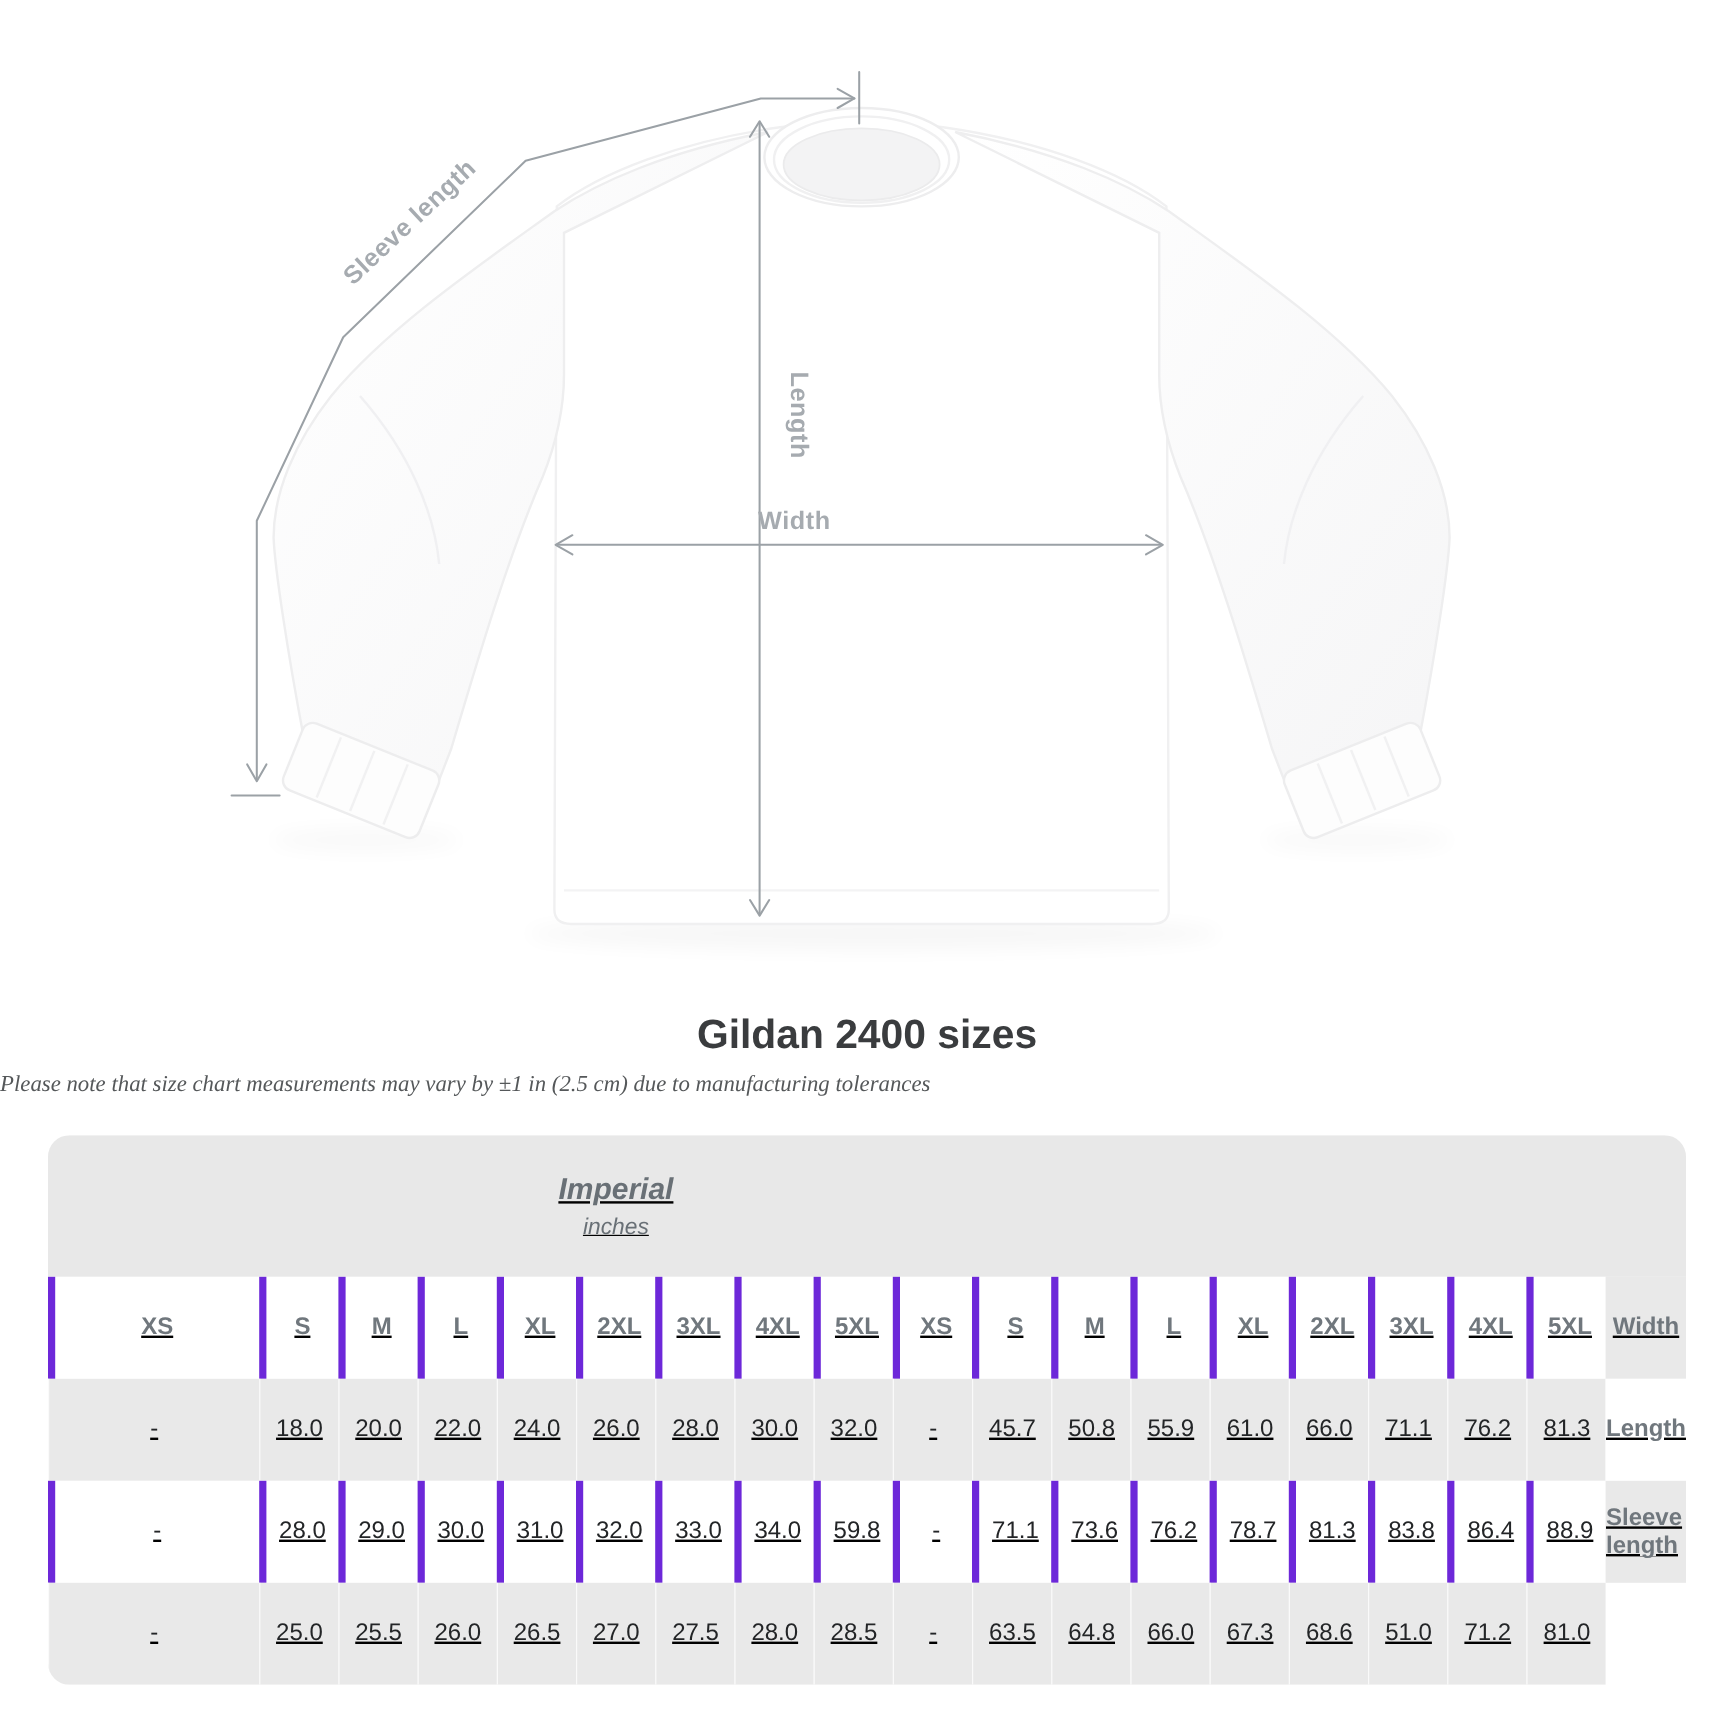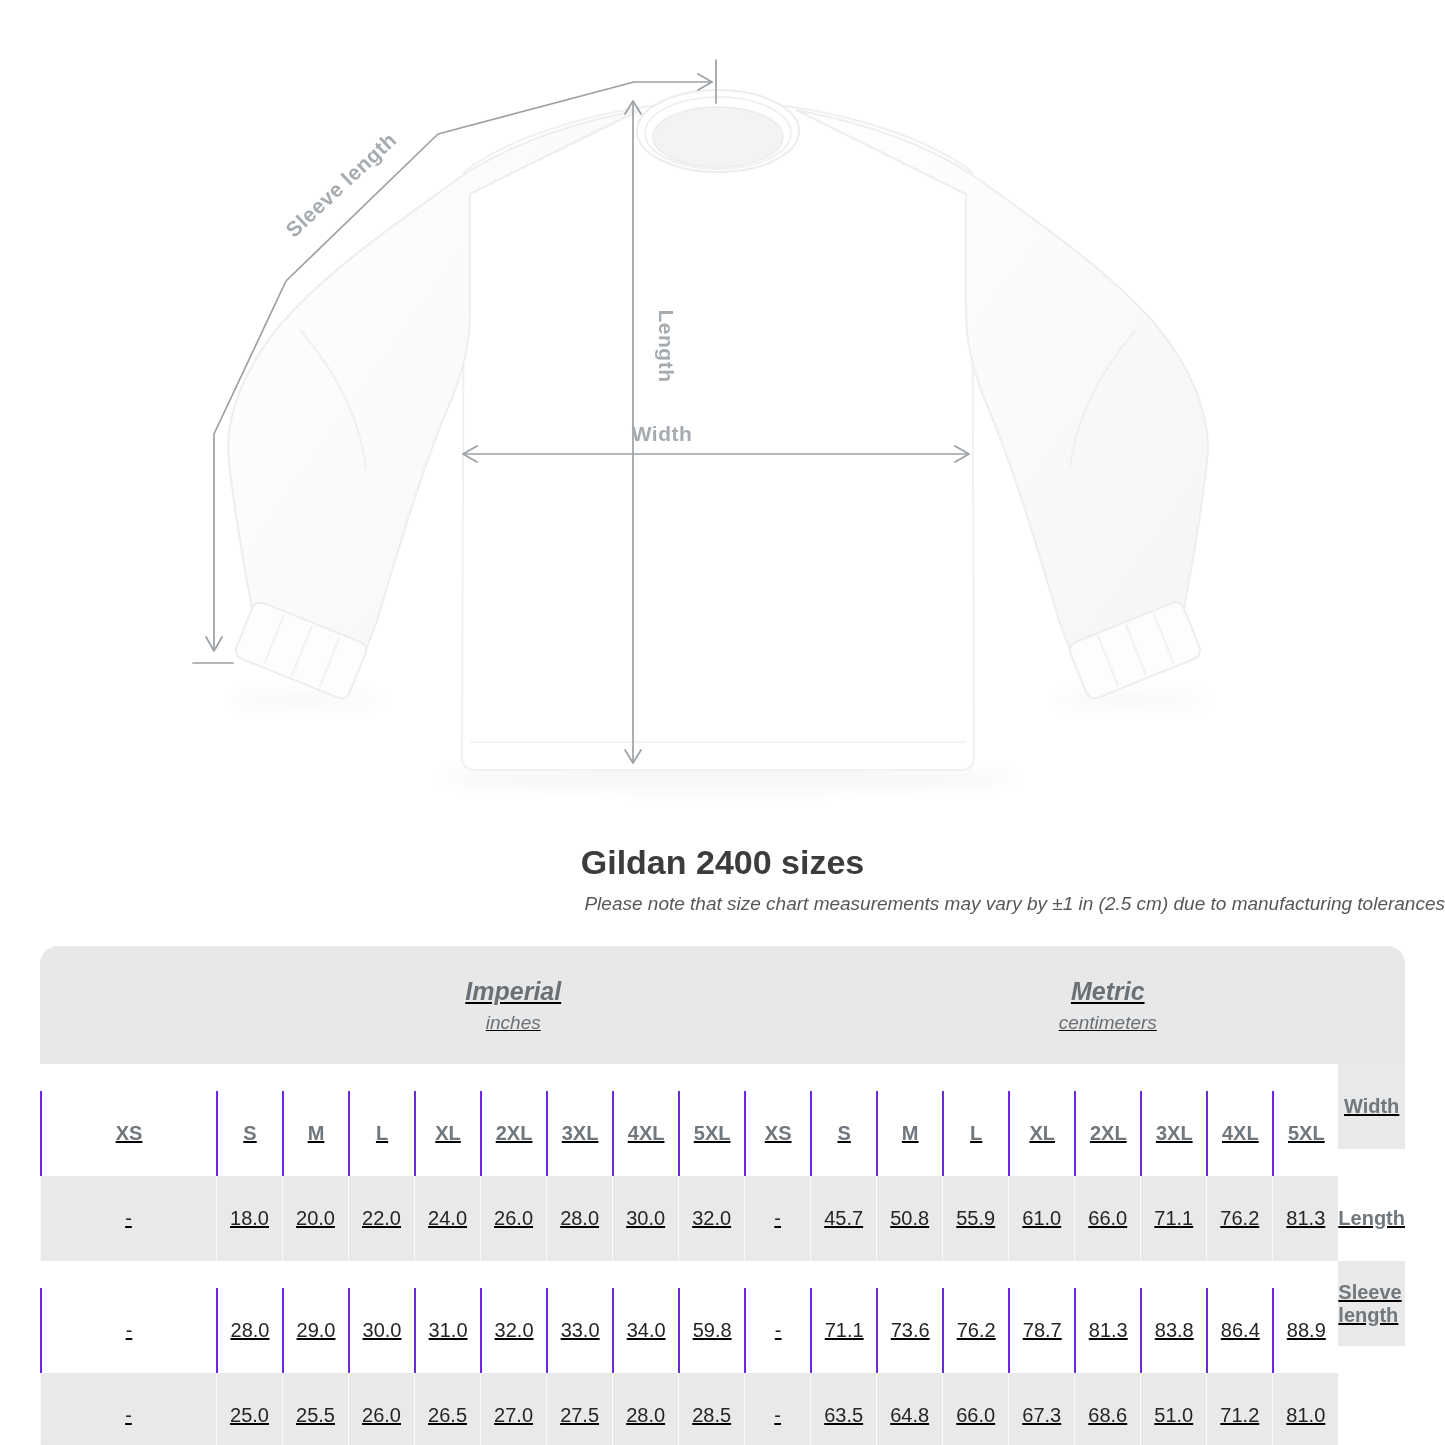--- a/index.html
+++ b/index.html
@@ -10,22 +10,22 @@
   .diagram{position:absolute;top:0;left:0;}
   .diagram text{
     font-family:"Liberation Sans", sans-serif;
     font-weight:bold;font-size:21px;fill:#a6abb0;letter-spacing:0.5px;
   }
   .chart-title{
     position:absolute;top:843px;left:0;width:100%;text-align:center;
     font-size:34px;font-weight:bold;color:#3a3c3e;
   }
   .chart-subtitle{
-    position:absolute;top:893px;left:0;width:100%;text-align:right;
-    font-size:19px;font-style:italic;color:#55585a;
+    position:absolute;top:893px;left:0;width:100%;text-align:left;
+    font-size:19px;font-style:italic;color:#55585a;font-family:Liberation Serif, serif;
   }
   .size-table{
     position:absolute;top:946px;left:40px;width:1365px;
     border-radius:18px;overflow:hidden;background:#ffffff;text-decoration:underline;
   }
   .group-header{
     display:grid;grid-template-columns:176px repeat(18,1fr);
     background:#e8e8e8;height:118px;
   }
   .group{
@@ -41,21 +41,21 @@
     display:grid;grid-template-columns:176px repeat(18,1fr);
   }
   .cell{
     height:85px;display:flex;align-items:center;justify-content:center;
     font-size:20px;color:#232527;
   }
   .r-white{background:#ffffff;}
   .r-gray{background:#e9e9e9;}
   .label-cell{font-weight:bold;color:#70777d;font-size:20px;}
   .head-cell{font-weight:bold;color:#70777d;font-size:20px;}
-  .sep-g{border-left:2px solid #6d28d9;margin-top:27px;}
+  .sep-g{border-left:6px solid #6d28d9;}
   .sep-w{border-left:1px solid #fafafa;}
 </style>
 </head>
 <body>
 
 <svg class="diagram" width="1445" height="840" viewBox="0 0 1445 840">
   <defs>
     <linearGradient id="sleeveG" x1="0" y1="0" x2="1" y2="1">
       <stop offset="0" stop-color="#ffffff"></stop>
       <stop offset="1" stop-color="#f5f5f6"></stop>
@@ -113,24 +113,20 @@
 </svg>
 
 <div class="chart-title">Gildan 2400 sizes</div>
 <div class="chart-subtitle">Please note that size chart measurements may vary by ±1 in (2.5 cm) due to manufacturing tolerances</div>
 
 <div class="size-table">
   <div class="group-header">
     <div class="group g-imperial">
       <div class="g-title">Imperial</div>
       <div class="g-sub">inches</div>
-    </div>
-    <div class="group g-metric">
-      <div class="g-title">Metric</div>
-      <div class="g-sub">centimeters</div>
     </div>
   </div>
   <div class="grid" id="grid">
       <div class="cell head-cell r-white sep-g">XS</div>
       <div class="cell head-cell r-white sep-g">S</div>
       <div class="cell head-cell r-white sep-g">M</div>
       <div class="cell head-cell r-white sep-g">L</div>
       <div class="cell head-cell r-white sep-g">XL</div>
       <div class="cell head-cell r-white sep-g">2XL</div>
       <div class="cell head-cell r-white sep-g">3XL</div>

